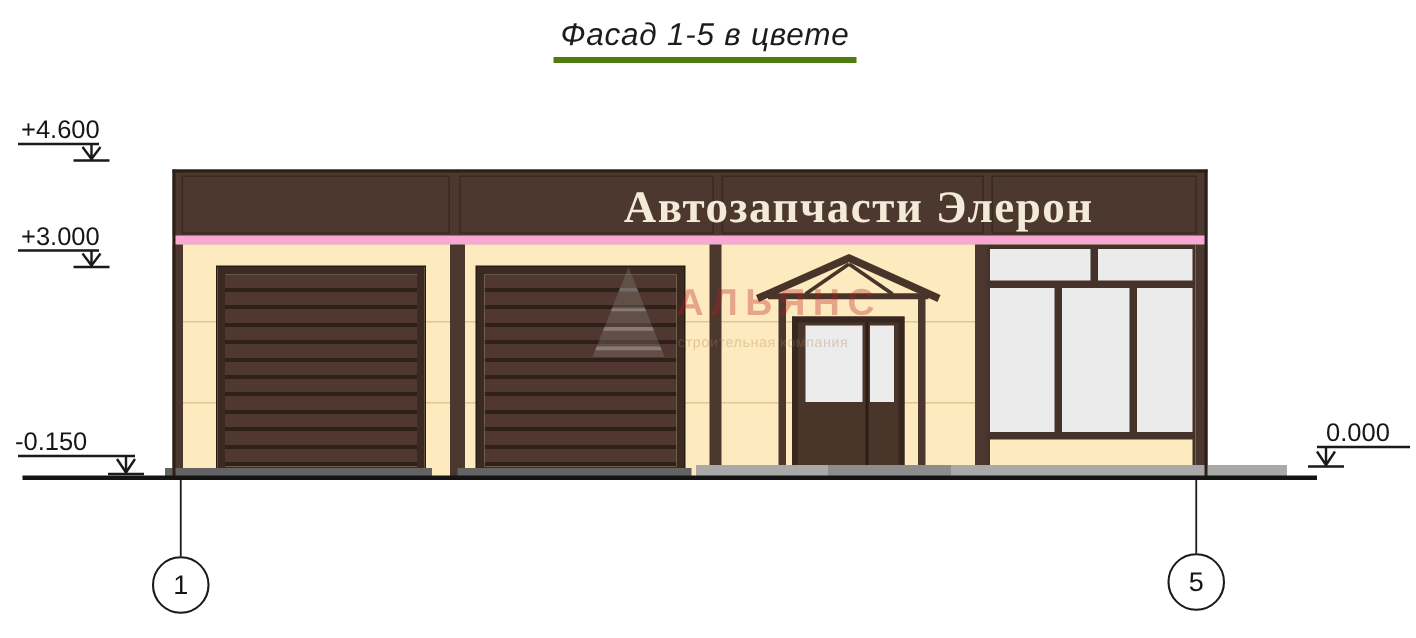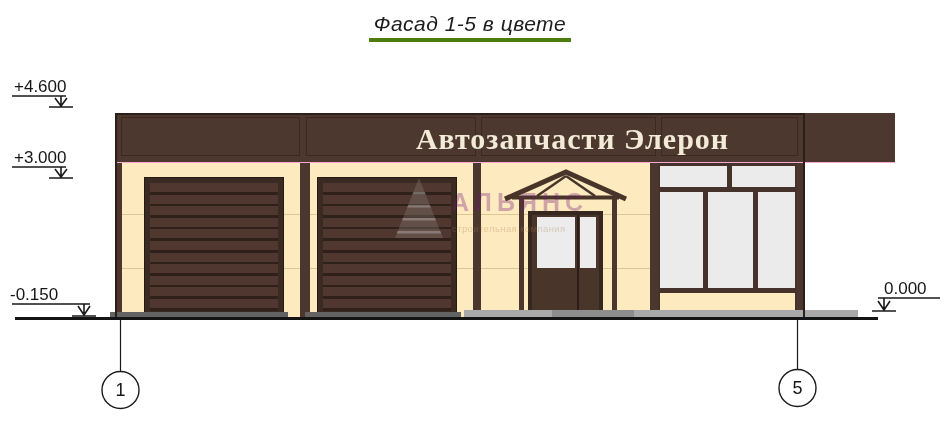--- a/index.html
+++ b/index.html
@@ -8,22 +8,22 @@
 
   
   #title{position:absolute;left:300px;top:12px;width:340px;text-align:center;}
   #title span{display:inline-block;font-style:italic;font-size:21px;color:#1c1c1c;
               padding:0 5px 2px 5px;border-bottom:4px solid #4d7c0f;letter-spacing:.5px;}
 
   
   #building{position:absolute;left:115px;top:113px;width:690px;height:205px;}
   #building-outline{position:absolute;left:0;top:0;width:686px;height:205px;
                     border:2px solid #2c1f18;border-bottom:none;pointer-events:none;z-index:30;}
-  #sign-band{position:absolute;left:0;top:0;width:780px;height:50px;background:#4c382f;
-             border-bottom:1px solid #f9a8d4;box-sizing:border-box;}
+  #sign-band{position:absolute;left:0;top:0;width:690px;height:50px;background:#4c382f;
+             border-bottom:6px solid #f9a8d4;box-sizing:border-box;}
   .band-panel{position:absolute;top:4px;height:39px;border:1px solid #39291f;box-sizing:border-box;}
   #sign-text{position:absolute;left:285px;top:3px;width:345px;height:44px;line-height:46px;
              text-align:center;font-family:"Liberation Serif",serif;font-weight:bold;
              font-size:30px;color:#f3ead8;letter-spacing:1px;z-index:5;white-space:nowrap;}
   #wall{position:absolute;left:0;top:50px;width:690px;height:155px;background:#fdeabf;}
   .seam{position:absolute;left:0;width:690px;height:1px;background:rgba(186,156,104,.45);}
   .pilaster{position:absolute;top:50px;height:155px;background:#4b372e;}
 
   .garage-door{position:absolute;top:65px;width:138px;height:138px;box-sizing:border-box;
                border:5px solid #3a2a22;outline:1px solid #261a14;
@@ -43,21 +43,21 @@
   .pavement{position:absolute;height:8px;top:310px;z-index:20;}
 
   #linework{position:absolute;left:0;top:0;width:944px;height:425px;z-index:40;pointer-events:none;}
   #linework text{font-family:"Liberation Sans",sans-serif;fill:#161616;}
   .elev-text{font-size:17px;}
   .axis-num{font-size:18px;text-anchor:middle;}
 
   #watermark{position:absolute;left:395px;top:176px;width:215px;height:70px;opacity:.33;z-index:45;
              pointer-events:none;}
   #wm-brand{position:absolute;left:56px;top:12px;font-size:25px;font-weight:bold;
-            letter-spacing:5px;color:#701a75;white-space:nowrap;}
+            letter-spacing:5px;color:#b91c1c;white-space:nowrap;}
   #wm-tagline{position:absolute;left:57px;top:47px;font-size:9.5px;color:#a87f4c;
               letter-spacing:.4px;white-space:nowrap;}
 </style>
 </head>
 <body>
 
 <div id="canvas">
 
   <div id="title">
     <span>Фасад 1-5 в цвете</span>

